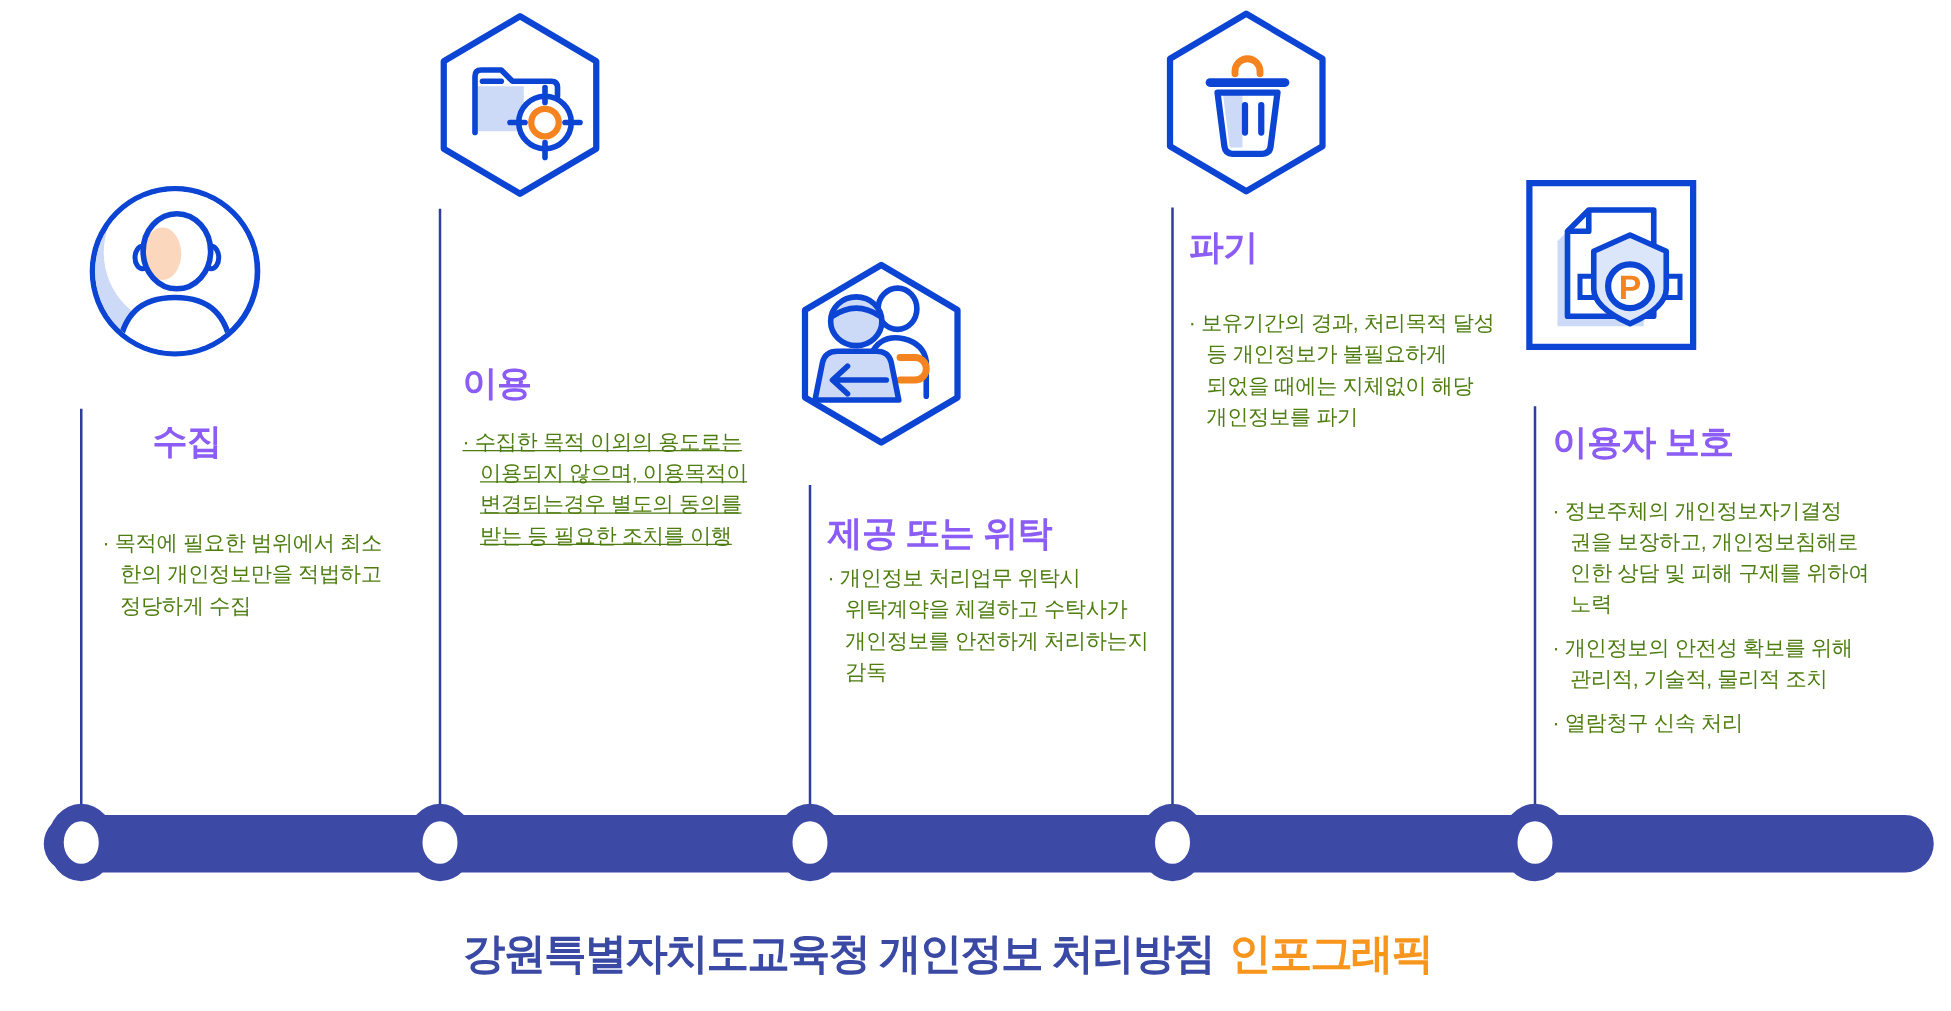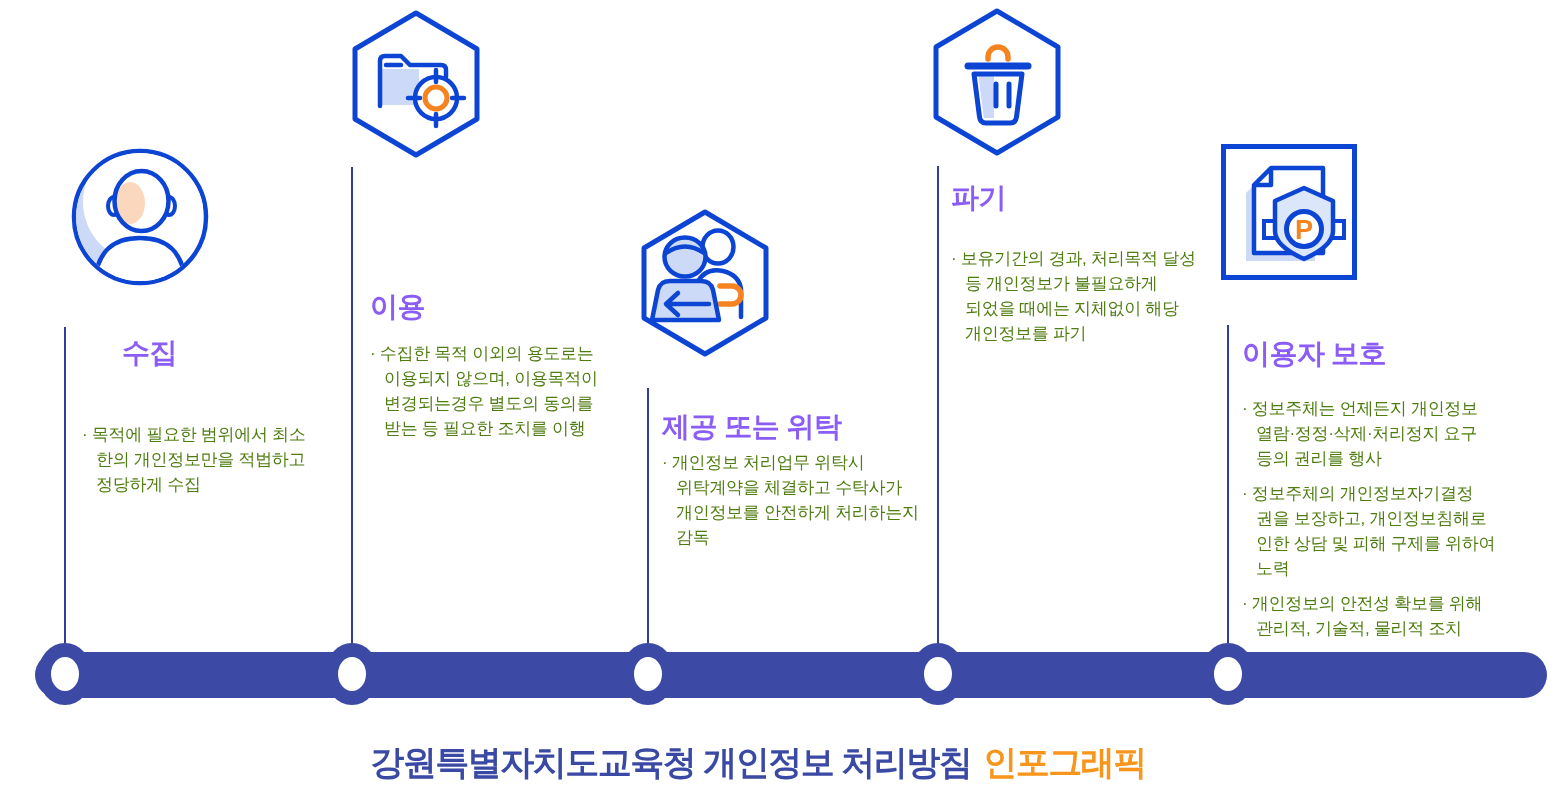--- a/index.html
+++ b/index.html
@@ -28,27 +28,27 @@
   }
   .footer{
     position:absolute;left:0;top:740px;width:1516px;text-align:center;
     font-size:34px;font-weight:800;color:#3a49a4;letter-spacing:-1.5px;white-space:nowrap;
   }
   .footer .hl{color:#f8951d;margin-left:12px;}
   
   .s1-icon{left:69px;top:146px;}   .s1-line{left:64px;top:327px;height:321px;}
   .s1-title{left:94px;top:336px;margin-left:28px;}  .s1-bullets{left:82px;top:422px;width:290px;}
   .s2-icon{left:350px;top:8px;}    .s2-line{left:351px;top:167px;height:481px;}
-  .s2-title{left:370px;top:290px;} .s2-bullets{left:370px;top:341px;width:290px;}
+  .s2-title{left:370px;top:290px;} .s2-bullets{left:370px;top:341px;width:290px;text-decoration:underline;}
   .s3-icon{left:639px;top:207px;}  .s3-line{left:647px;top:388px;height:260px;}
   .s3-title{left:662px;top:410px;} .s3-bullets{left:662px;top:450px;width:300px;}
   .s4-icon{left:931px;top:6px;}    .s4-line{left:937px;top:166px;height:482px;}
   .s4-title{left:951px;top:181px;} .s4-bullets{left:951px;top:246px;width:310px;}
   .s5-icon{left:1220px;top:143px;} .s5-line{left:1227px;top:325px;height:323px;}
-  .s5-title{left:1242px;top:337px;font-family:Liberation Serif, serif;}.s5-bullets{left:1242px;top:396px;width:310px;}
+  .s5-title{left:1242px;top:337px;}.s5-bullets{left:1242px;top:396px;width:310px;}
   .n1{left:38px;} .n2{left:325px;} .n3{left:621px;} .n4{left:911px;} .n5{left:1201px;}
 </style>
 </head>
 <body>
 
 <div class="canvas">
 
   <svg class="icon s1-icon" width="142" height="142" viewBox="0 0 142 142">
     <defs>
         <clipPath id="cp1">
@@ -137,23 +137,20 @@
     <path d="M51 25 V42 H34" fill="none" stroke="#0c44d4" stroke-width="4.5" stroke-linejoin="round"></path>
     <rect x="44" y="78" width="18" height="17" fill="#fff" stroke="#0c44d4" stroke-width="4"></rect>
     <rect x="106" y="78" width="18" height="17" fill="#fff" stroke="#0c44d4" stroke-width="4"></rect>
     <path d="M84 45 L113 58 V88 Q113 103 84 116 Q55 103 55 88 V58 Z" fill="#dce6fa" stroke="#0c44d4" stroke-width="4.5" stroke-linejoin="round"></path>
     <circle cx="84" cy="86" r="17.5" fill="#fff" stroke="#0c44d4" stroke-width="5"></circle>
     <text x="84" y="96" text-anchor="middle" font-size="27" font-weight="bold" fill="#f5831f">P</text>
   </svg>
   <div class="vline s5-line"></div>
   <div class="title s5-title">이용자 보호</div>
   <div class="bullets s5-bullets">
-    <p class="bullet">· 정보주체는 언제든지 개인정보
-열람·정정·삭제·처리정지 요구
-등의 권리를 행사</p>
     <p class="bullet">· 정보주체의 개인정보자기결정
 권을 보장하고, 개인정보침해로
 인한 상담 및 피해 구제를 위하여
 노력</p>
     <p class="bullet">· 개인정보의 안전성 확보를 위해
 관리적, 기술적, 물리적 조치</p>
     <p class="bullet">· 열람청구 신속 처리</p>
   </div>
 
   <div class="bar"></div>

